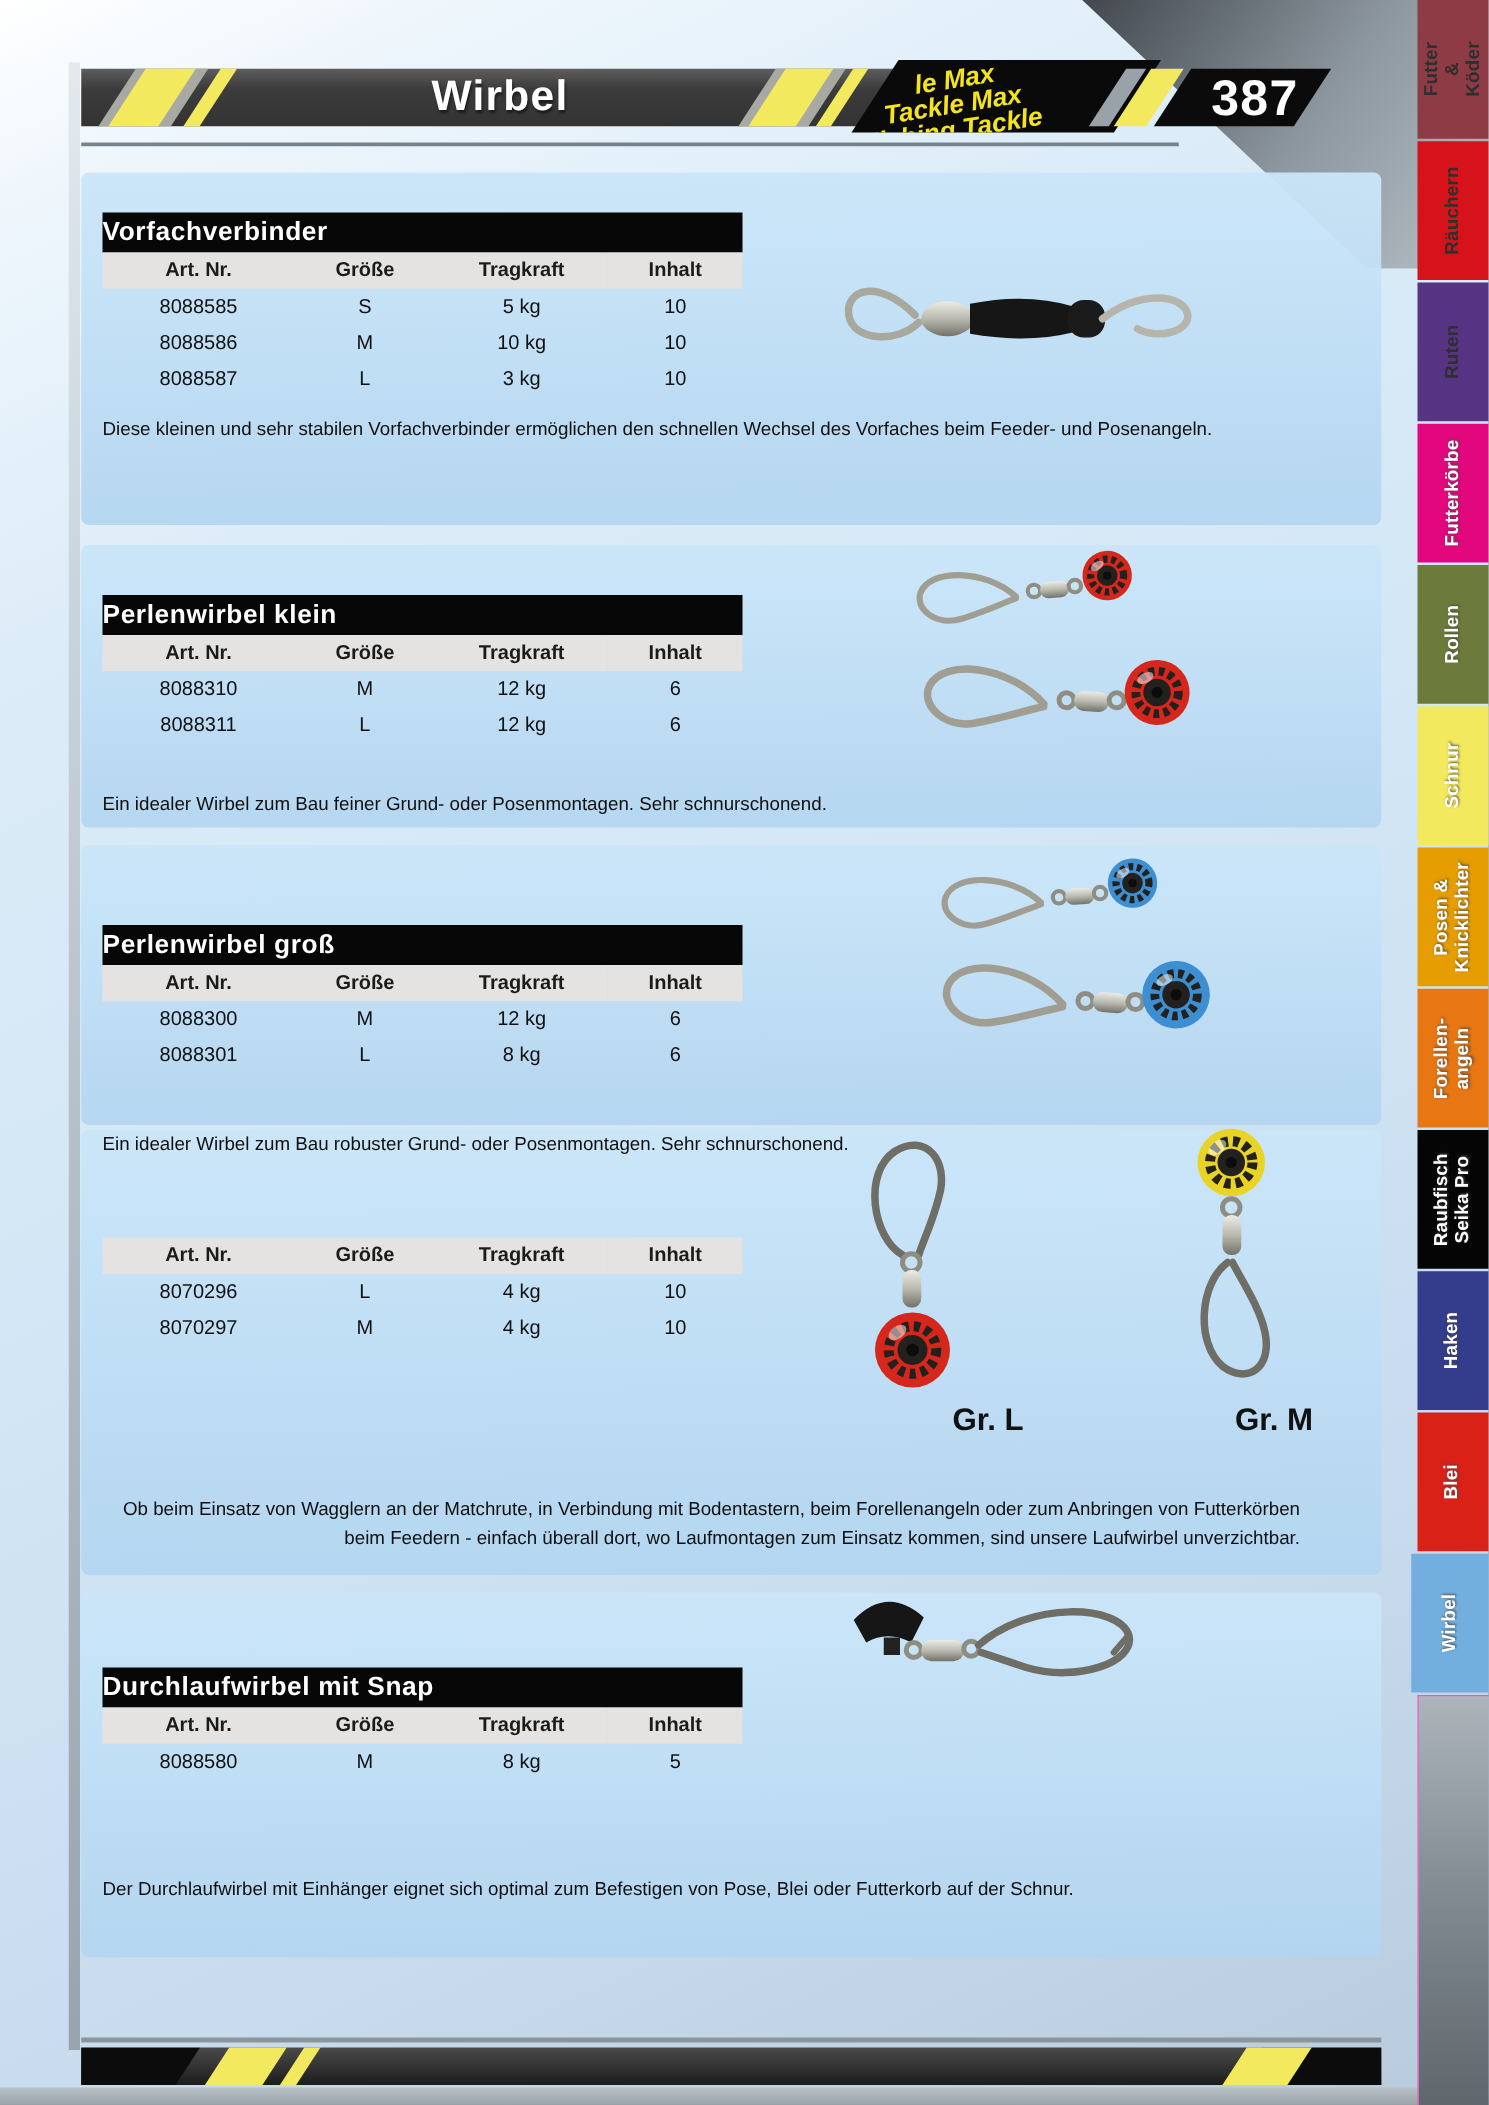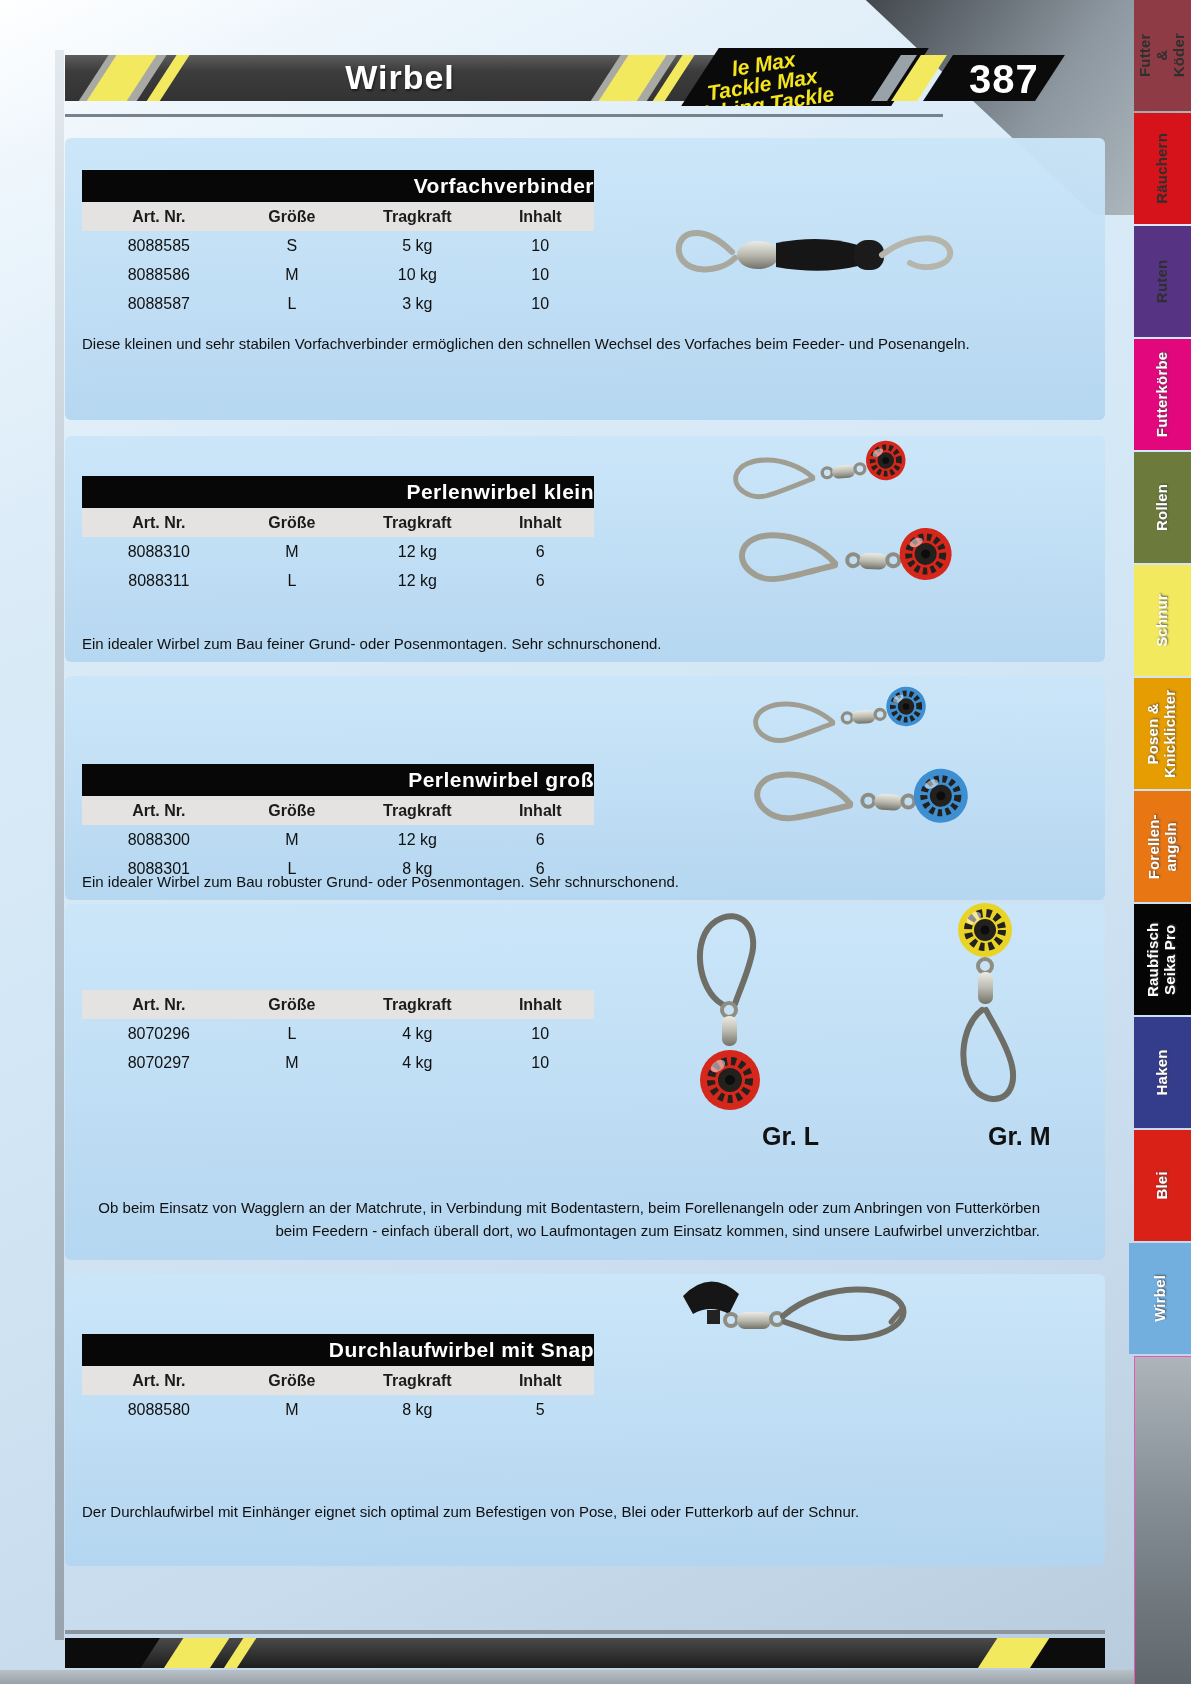--- a/index.html
+++ b/index.html
@@ -30,21 +30,21 @@
   .page-num-block{position:absolute;left:938px;top:55px;width:112px;height:46px;background:#0b0b0b;
     transform:skewX(-33deg);z-index:2;}
   .page-num{position:absolute;right:10px;top:2px;transform:skewX(33deg);color:#ffffff;
     font-size:40px;font-weight:bold;letter-spacing:1px;}
   .divider{position:absolute;left:65px;top:114px;width:878px;height:3px;background:#76828c;z-index:2;}
   
   .panel{position:absolute;left:65px;width:1040px;border-radius:6px;z-index:1;
     background:linear-gradient(180deg,rgba(203,230,249,.95),rgba(178,213,240,.9));}
   
   .ptable-wrap{position:absolute;left:82px;width:512px;z-index:2;}
-  .ptable-title{height:32px;line-height:32px;background:#070707;color:#ffffff;text-align:right;
+  .ptable-title{height:32px;line-height:32px;background:#070707;color:#ffffff;text-align:left;
     font-size:21px;font-weight:bold;letter-spacing:.5px;}
   table.ptable{width:100%;border-collapse:collapse;}
   table.ptable th{background:#e4e3e1;color:#1b1b1b;font-size:16px;font-weight:bold;height:27px;text-align:center;}
   table.ptable td{color:#111111;font-size:16px;height:27px;text-align:center;}
   table.ptable th:nth-child(1),table.ptable td:nth-child(1){width:30%;}
   table.ptable th:nth-child(2),table.ptable td:nth-child(2){width:22%;}
   table.ptable th:nth-child(3),table.ptable td:nth-child(3){width:27%;}
   table.ptable th:nth-child(4),table.ptable td:nth-child(4){width:21%;}
   .desc{position:absolute;left:82px;z-index:2;color:#101010;font-size:15px;line-height:1.55;text-align:right;}
   .nowrap{white-space:nowrap;}
@@ -213,21 +213,21 @@
       <g>
         <circle cx="190" cy="30" r="26" fill="#d5271c"></circle>
         <circle cx="190" cy="30" r="17" fill="none" stroke="#23211e" stroke-width="7" stroke-dasharray="4.5 3.5"></circle>
         <circle cx="190" cy="30" r="11" fill="#23211e"></circle>
         <circle cx="190" cy="30" r="4.5" fill="#0c0c0c"></circle>
         <ellipse cx="180" cy="19" rx="7" ry="4" fill="#ffffff" opacity="0.5" transform="rotate(-30 180 19)"></ellipse>
       </g>
     </svg>
   </div>
 
-  <div class="ptable-wrap" style="top:764px;">
+  <div class="ptable-wrap" style="top:740px;">
     <div class="ptable-title">Perlenwirbel groß</div>
     <table class="ptable">
         <thead>
           <tr>
             <th>Art. Nr.</th>
             <th>Größe</th>
             <th>Tragkraft</th>
             <th>Inhalt</th>
           </tr>
         </thead>
@@ -240,21 +240,21 @@
           </tr>
           <tr>
             <td>8088301</td>
             <td>L</td>
             <td>8 kg</td>
             <td>6</td>
           </tr>
         </tbody>
       </table>
   </div>
-  <div class="desc nowrap" style="top:870px;">Ein idealer Wirbel zum Bau robuster Grund- oder Posenmontagen. Sehr schnurschonend.</div>
+  <div class="desc nowrap" style="top:904px;">Ein idealer Wirbel zum Bau robuster Grund- oder Posenmontagen. Sehr schnurschonend.</div>
   <div class="product" style="left:745px;top:685px;transform:rotate(-3deg);">
     <svg width="200" height="70" viewBox="0 0 230 85">
       <path d="M100 44 C70 14 18 12 8 34 C1 50 22 68 46 62 C64 58 86 50 100 46" fill="none" stroke="#a09e92" stroke-width="6" stroke-linecap="round"></path>
       <circle cx="118" cy="40" r="6" fill="none" stroke="#8f8d82" stroke-width="4"></circle>
       <rect x="124" y="32" width="28" height="16" rx="8" fill="url(#metal)"></rect>
       <circle cx="158" cy="38" r="6" fill="none" stroke="#8f8d82" stroke-width="4"></circle>
       <g>
         <circle cx="190" cy="30" r="24" fill="#3e8ed2"></circle>
         <circle cx="190" cy="30" r="16" fill="none" stroke="#23211e" stroke-width="7" stroke-dasharray="4.5 3.5"></circle>
         <circle cx="190" cy="30" r="10" fill="#23211e"></circle>

